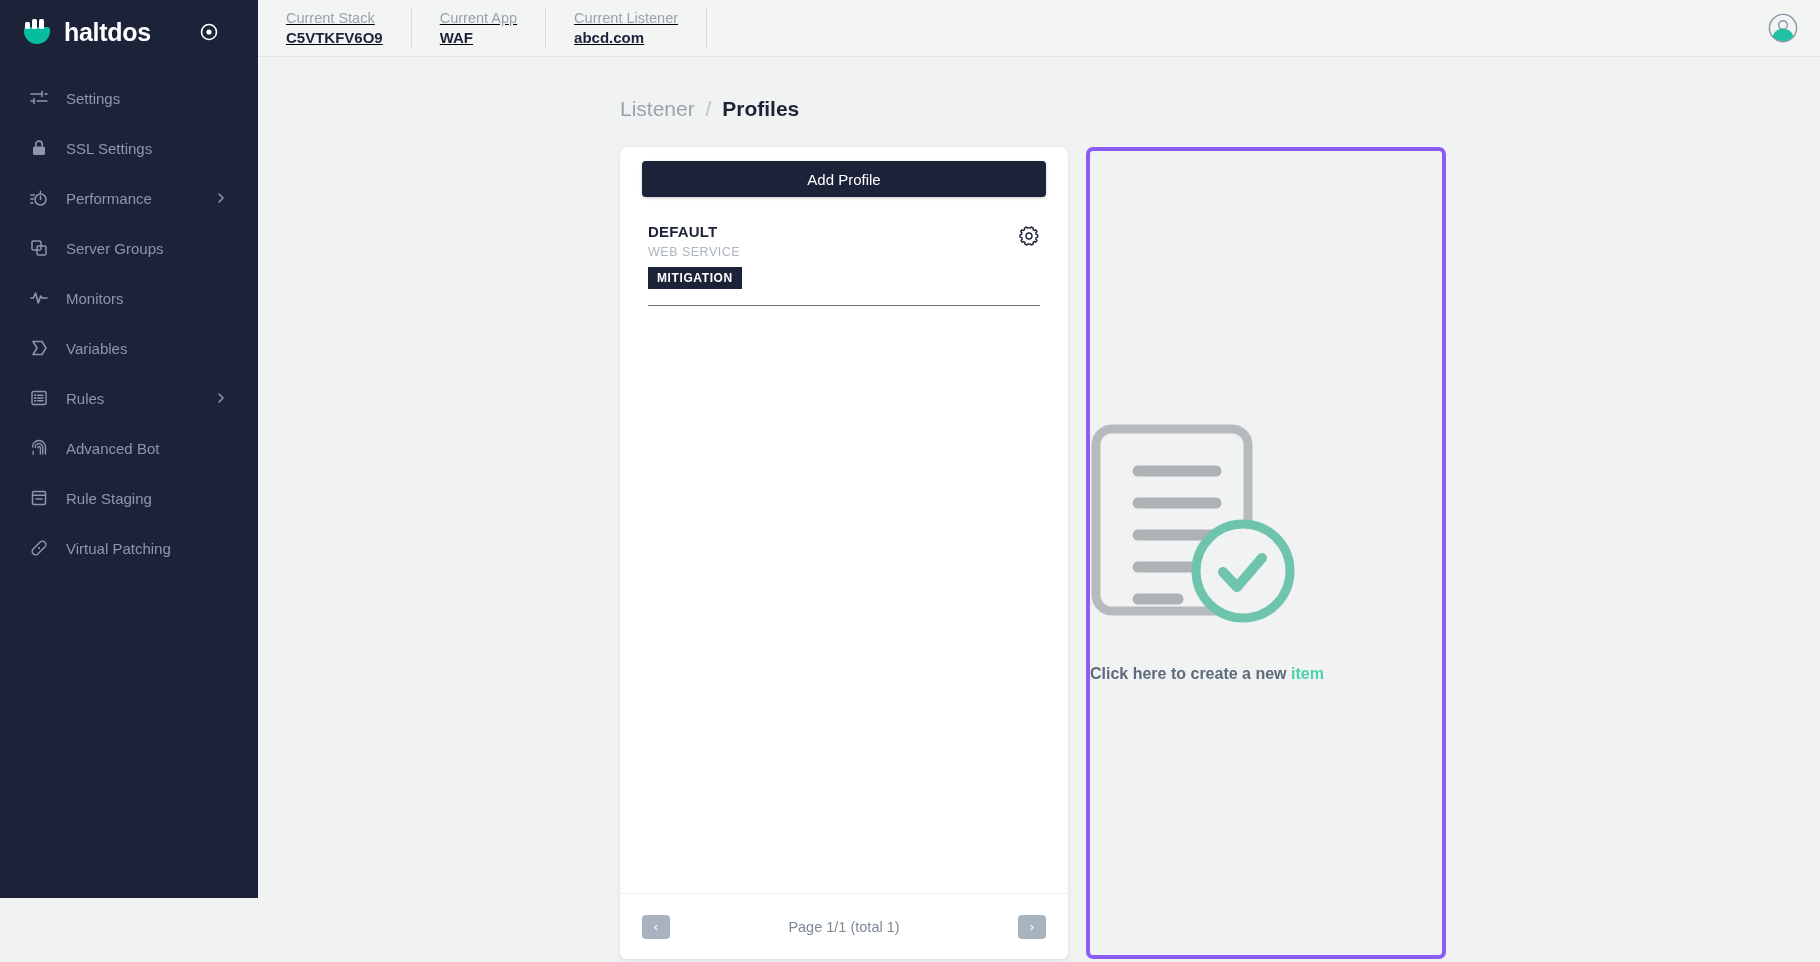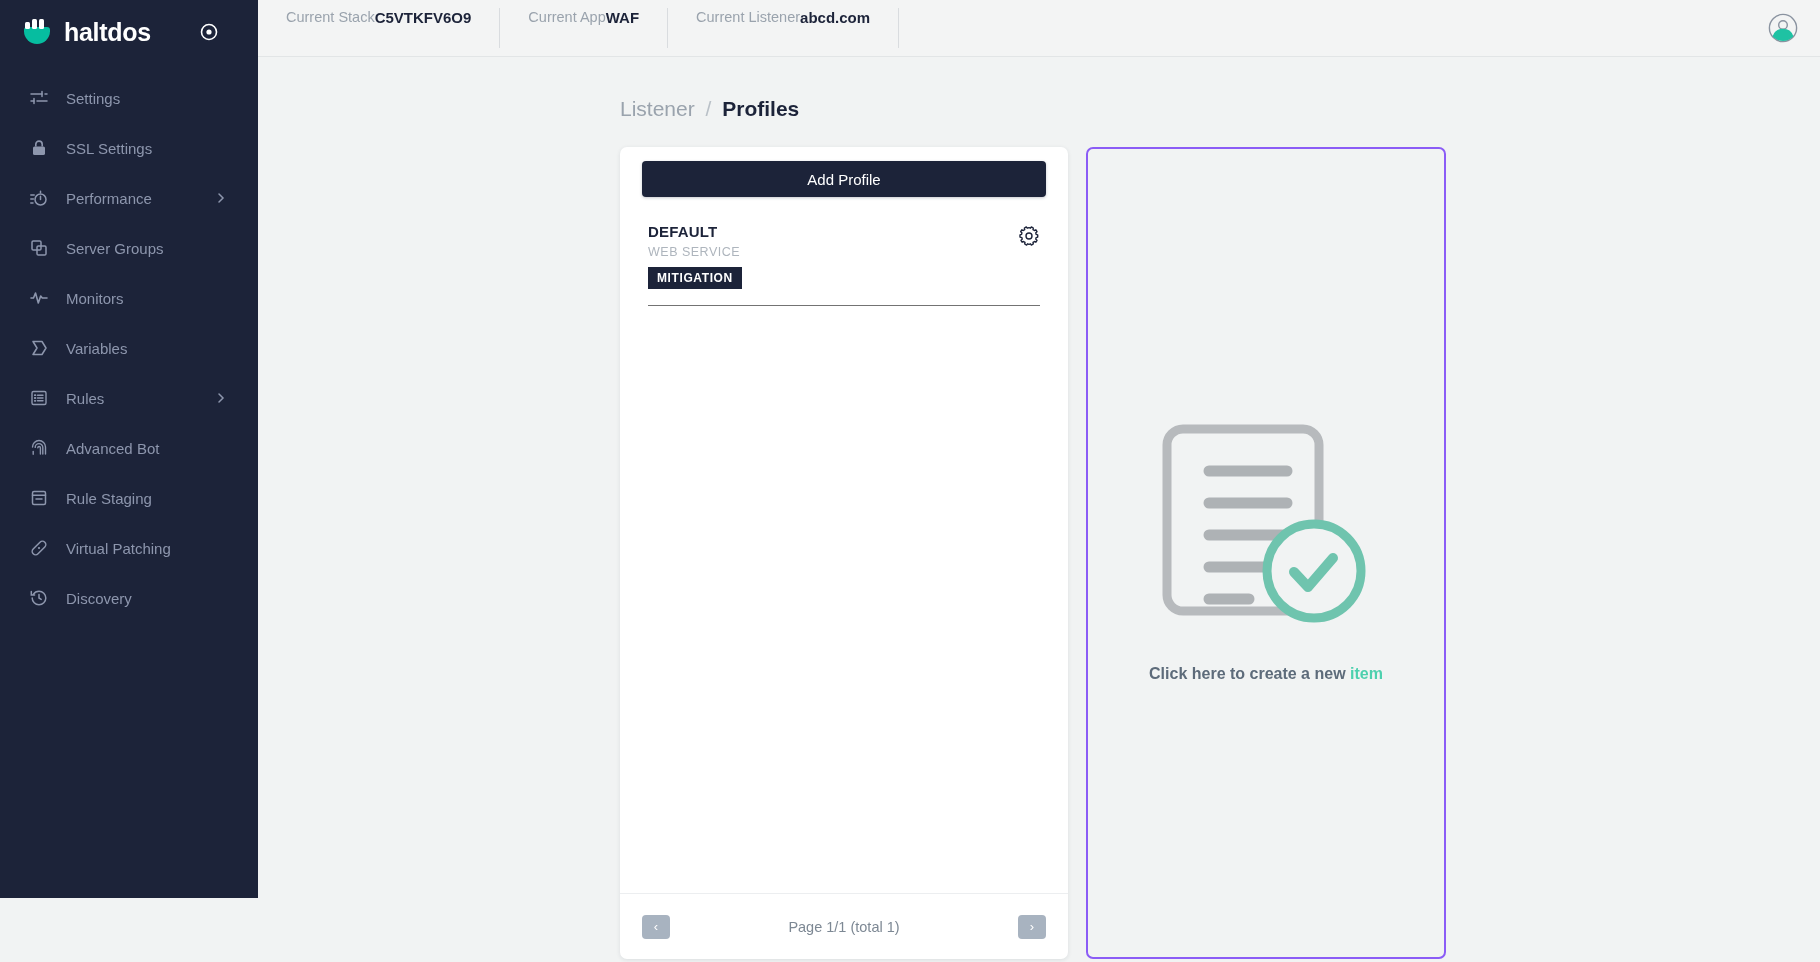--- a/index.html
+++ b/index.html
@@ -65,22 +65,23 @@
 
   
   .main { flex: 1; display: flex; flex-direction: column; min-width: 0; }
   .topbar {
     height: 57px; background: #f3f4f4; border-bottom: 1px solid #e2e5e6;
     display: flex; align-items: center; padding: 0 22px 0 0;
   }
   .ctx-group { display: flex; align-items: center; height: 57px; }
   .ctx {
     padding: 0 28px; height: 40px;
-    display: flex; flex-direction: row; justify-content: center;
+    display: flex; flex-direction: column; justify-content: center;
     border-right: 1px solid #d9dcdf;
+    text-decoration: underline;
   }
   .ctx:first-child { padding-left: 28px; }
   .ctx-label { color: #9aa3ad; font-size: 14.5px; line-height: 19px; }
   .ctx-value { color: #1c2339; font-size: 15px; font-weight: bold; line-height: 20px; }
   .topbar-spacer { flex: 1; }
   .avatar { width: 30px; height: 30px; cursor: pointer; }
 
   .content { flex: 1; padding: 40px 4px 0 0; overflow: hidden; position: relative; }
   .breadcrumb {
     margin-left: 362px; font-size: 21px; color: #9aa3ad; margin-bottom: 26px;
@@ -129,23 +130,23 @@
     width: 28px; height: 24px; border-radius: 4px; background: #a8b3c0;
     color: #ffffff; border: none; cursor: pointer;
     display: flex; align-items: center; justify-content: center;
     font-size: 13px; font-family: "Liberation Sans", sans-serif;
   }
   .pg-text { font-size: 14.5px; color: #7d8894; }
 
   
   .detail-card {
     flex: 1; height: 812px; background: #f1f3f3;
-    border: 2px solid #8b5cf6; border-radius: 7px;
+    border: 4px solid #8b5cf6; border-radius: 7px;
     display: flex; flex-direction: column;
-    align-items: center; justify-content: center;
+    justify-content: center;
     margin-right: 370px;
   }
   .empty-illustration { margin-bottom: 38px; }
   .empty-text { font-size: 16px; font-weight: bold; color: #5d6b7a; }
   .empty-text .accent { color: #4dd0ae; }
 </style>
 </head>
 <body>
 
 <div class="app">
@@ -275,30 +276,20 @@
         <span class="ico">
           <svg width="20" height="20" viewBox="0 0 20 20" fill="none" stroke="#8d96ad" stroke-width="1.5">
             <rect x="1.8" y="6.6" width="16.4" height="6.8" rx="3.4" transform="rotate(-45 10 10)"></rect>
             <circle cx="10" cy="10" r="1.1" fill="#8d96ad" stroke="none"></circle>
           </svg>
         </span>
         <span class="nav-label">Virtual Patching</span>
       </div>
 
 
-      <div class="nav-item">
-        <span class="ico">
-          <svg width="20" height="20" viewBox="0 0 20 20" fill="none" stroke="#8d96ad" stroke-width="1.5" stroke-linecap="round">
-            <path d="M3.2 10a6.8 6.8 0 106.8-6.8c-2.4 0-4.5 1.2-5.7 3.1"></path>
-            <path d="M2.3 3.6v3.3h3.3"></path>
-            <path d="M10 6.6V10l2.2 1.4"></path>
-          </svg>
-        </span>
-        <span class="nav-label">Discovery</span>
-      </div>
 
     </nav>
   </aside>
 
   <div class="main">
 
     <header class="topbar">
       <div class="ctx-group">
         <div class="ctx">
           <span class="ctx-label">Current Stack</span>

